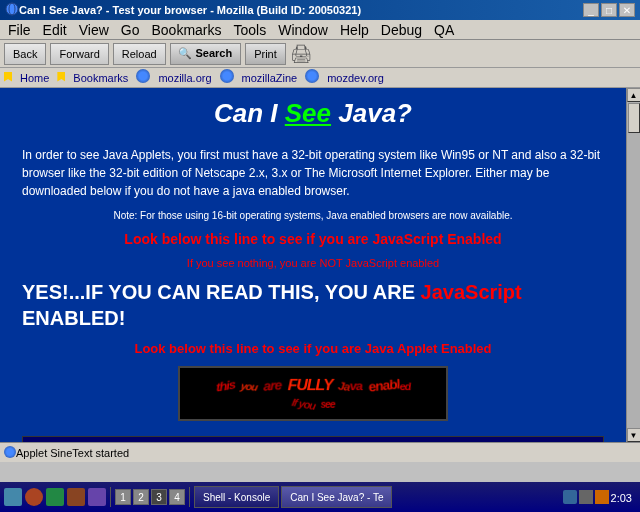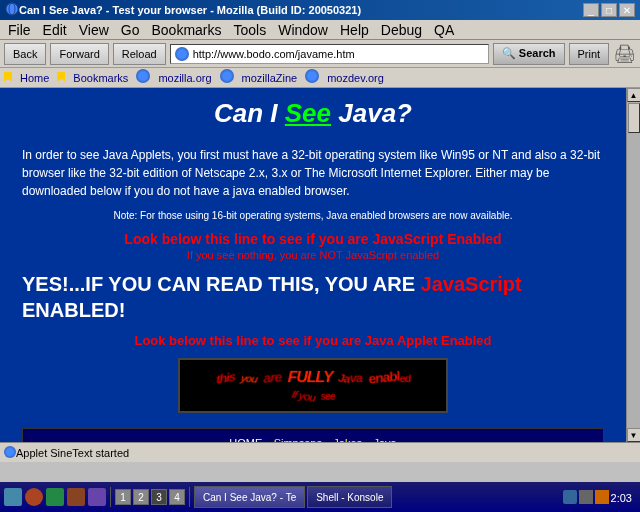--- a/index.html
+++ b/index.html
@@ -148,21 +148,21 @@
       font-size: 10px;
       color: white;
       margin: 8px 0;
     }
 
     .js-enabled-banner {
       text-align: center;
       color: red;
       font-size: 14px;
       font-weight: bold;
-      margin: 10px 0 2px 0;
+      margin: 10px 0 10px 0;
     }
     .js-not-enabled {
       text-align: center;
       color: red;
       font-size: 11px;
       margin-bottom: 10px;
     }
 
     .big-text {
       font-size: 20px;
@@ -356,24 +356,20 @@
     <span class="menu-item">Window</span>
     <span class="menu-item">Help</span>
     <span class="menu-item">Debug</span>
     <span class="menu-item">QA</span>
   </div>
 
   <div class="toolbar">
     <button class="nav-btn">Back</button>
     <button class="nav-btn">Forward</button>
     <button class="nav-btn">Reload</button>
-    <div class="address-box">
-      <span class="earth-icon"></span>
-      <input class="address-input" type="text" value="http://www.bodo.com/javame.htm" style="">
-    </div>
     <button class="search-btn">
       <span>🔍</span>
       <span>Search</span>
     </button>
     <button class="print-btn">Print</button>
     <span style="font-size:18px; cursor:pointer; color:#555;">🖨</span>
   </div>
 
   <div class="bookmarks-bar">
     <span><span class="bookmark-icon-shape"></span></span>
@@ -462,22 +458,22 @@
   <div class="taskbar-divider"></div>
 
   <div class="page-nums">
     <div class="page-num">1</div>
     <div class="page-num">2</div>
     <div class="page-num active">3</div>
     <div class="page-num">4</div>
   </div>
   <div class="taskbar-divider"></div>
 
+  <div class="taskbar-task">Shell - Konsole</div>
   <div class="taskbar-task active">Can I See Java? - Te</div>
-  <div class="taskbar-task">Shell - Konsole</div>
 
   <div class="taskbar-spacer"></div>
 
   <div style="display:flex; gap:2px; align-items:flex-end;">
     <div style="width:14px;height:14px;background:#336699;border-radius:2px;"></div>
     <div style="width:14px;height:14px;background:#666;"></div>
     <div style="width:14px;height:14px;background:#cc6600;"></div>
     <span class="clock">2:03</span>
   </div>
 </div>

